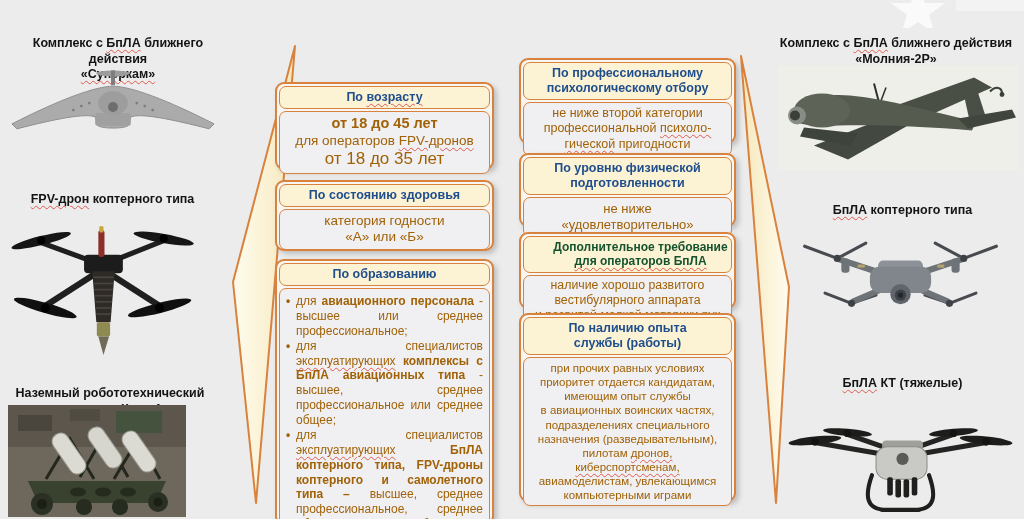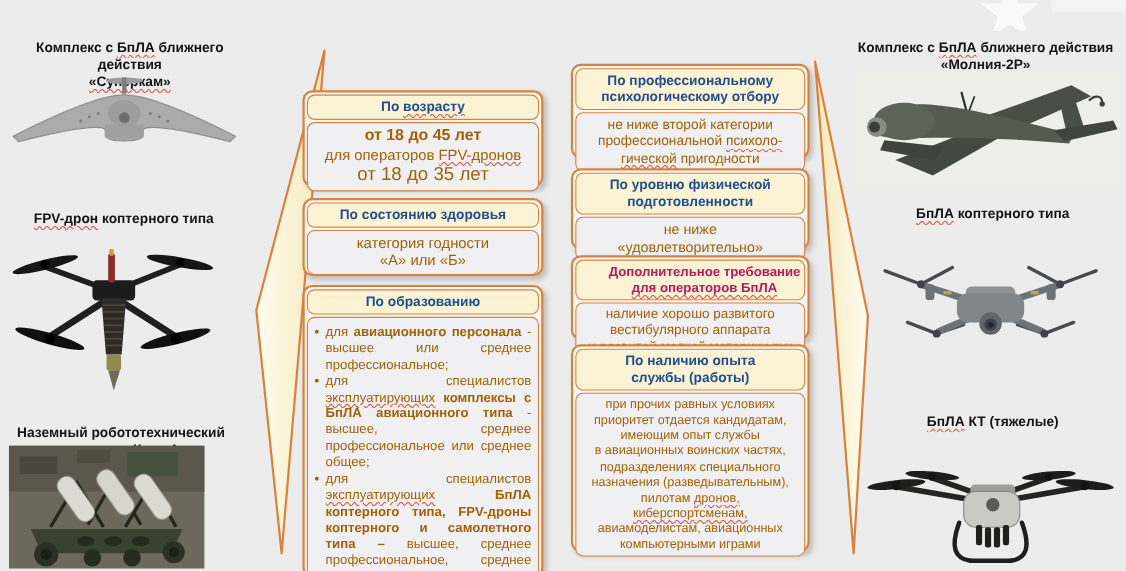--- a/index.html
+++ b/index.html
@@ -21,21 +21,21 @@
        color:#1F4E8C;font-weight:bold;text-align:center;font-size:12.5px;line-height:1.2;
        padding:3px 2px;white-space:pre-line;display:flex;flex-direction:column;justify-content:center;}
   .box-body{box-sizing:border-box;border:1px solid #D8823E;border-radius:7px;background:#F0EFF2;
        color:#a16207;text-align:center;font-size:13px;line-height:1.22;margin-top:2px;
        padding:3px 4px;flex:1;display:flex;flex-direction:column;justify-content:center;white-space:pre-line;}
 
   .bold-line{font-weight:bold;font-size:14.5px;}
   .sq{text-decoration-line:underline;text-decoration-style:wavy;text-decoration-color:#E05A4E;
       text-decoration-thickness:1px;text-underline-offset:2px;}
   .b{font-weight:bold;}
-  .accent .box-header, .accent2{color:#be185d;padding-left:28px;}
+  .accent .box-header, .accent2{color:#14532d;padding-left:28px;}
 
   
   .edu-body{text-align:left;font-size:12px;line-height:1.24;justify-content:flex-start;padding:5px 6px;}
   .bullet-row{display:flex;}
   .bullet-mark{width:10px;flex:none;font-weight:bold;}
   .bullet-text{flex:1;text-align:justify;}
 
   .exp-body{font-size:11.5px;line-height:1.23;}
 
   
@@ -181,21 +181,21 @@
     <path d="M14 52 C 20 35 46 27 72 30 C 112 34 152 46 198 56 L 194 65 C 150 61 100 59 60 60 C 36 61 17 60 14 52 Z" fill="#565B50"></path>
     <ellipse cx="44" cy="45" rx="28" ry="17" fill="#5E6357"></ellipse>
     <circle cx="19" cy="50" r="9" fill="#878D85"></circle>
       <circle cx="17" cy="50" r="5" fill="#3A3F38"></circle>
     <polygon points="186,30 198,21 208,52 192,57" fill="#4A4F45"></polygon>
     <polygon points="180,53 234,44 238,52 190,63" fill="#40453D"></polygon>
     <path d="M212 26 C 218 20 224 22 224 28" stroke="#3A3F38" stroke-width="2" fill="none"></path>
     <circle cx="224" cy="29" r="2.4" fill="#3A3F38"></circle>
   </svg>
 
-  <div class="side-label" style="left:800px;top:187px;width:205px;">
+  <div class="side-label" style="left:800px;top:203px;width:205px;">
     <div><span class="sq">БпЛА</span><span> коптерного типа</span></div>
   </div>
 
   <svg class="img-wrap" style="left:798px;top:236px;" width="205" height="102" viewBox="0 0 200 100">
     <g stroke="#474B50" stroke-width="3" stroke-linecap="round">
       <line x1="38" y1="22" x2="6" y2="10"></line>
         <line x1="38" y1="22" x2="66" y2="7"></line>
       <line x1="162" y1="22" x2="194" y2="10"></line>
         <line x1="162" y1="22" x2="134" y2="7"></line>
       <line x1="52" y1="66" x2="26" y2="56"></line>
@@ -290,21 +290,21 @@
 
     <div class="box" style="height:266px;">
       <div class="box-header">По образованию</div>
       <div class="box-body edu-body">
         <div class="bullet-row">
           <span class="bullet-mark">•</span>
           <span class="bullet-text"><span>для </span><span class="b">авиационного персонала</span><span> - высшее или среднее профессиональное;</span></span>
         </div>
         <div class="bullet-row">
           <span class="bullet-mark">•</span>
-          <span class="bullet-text"><span>для специалистов </span><span class="sq">эксплуатирующих</span><span> </span><span class="b">комплексы с БпЛА авиационного типа</span><span> - высшее, среднее профессиональное или среднее общее;</span></span>
+          <span class="bullet-text"><span>для специалистов </span><span class="sq">эксплуатирующих</span><span> </span><span class="b">комплексы с БпЛА авиационных типа</span><span> - высшее, среднее профессиональное или среднее общее;</span></span>
         </div>
         <div class="bullet-row">
           <span class="bullet-mark">•</span>
           <span class="bullet-text"><span>для специалистов </span><span class="sq">эксплуатирующих</span><span> </span><span class="b">БпЛА коптерного типа, FPV-дроны коптерного и самолетного типа –</span><span> высшее, среднее профессиональное, среднее общее или основное общее</span></span>
         </div>
       </div>
     </div>
   </div>
 
   <div id="col-right" class="req-col">
@@ -343,19 +343,19 @@
 службы (работы)</div>
       <div class="box-body exp-body">
         <div>при прочих равных условиях</div>
         <div>приоритет отдается кандидатам,</div>
         <div>имеющим опыт службы</div>
         <div>в авиационных воинских частях,</div>
         <div>подразделениях специального</div>
         <div>назначения (разведывательным),</div>
         <div><span>пилотам </span><span class="sq">дронов,</span></div>
         <div><span class="sq">киберспортсменам,</span></div>
-        <div>авиамоделистам, авиационных</div>
+        <div>авиамоделистам, увлекающимся</div>
         <div>компьютерными играми</div>
       </div>
     </div>
   </div>
 
 </div>
 
 </body></html>

